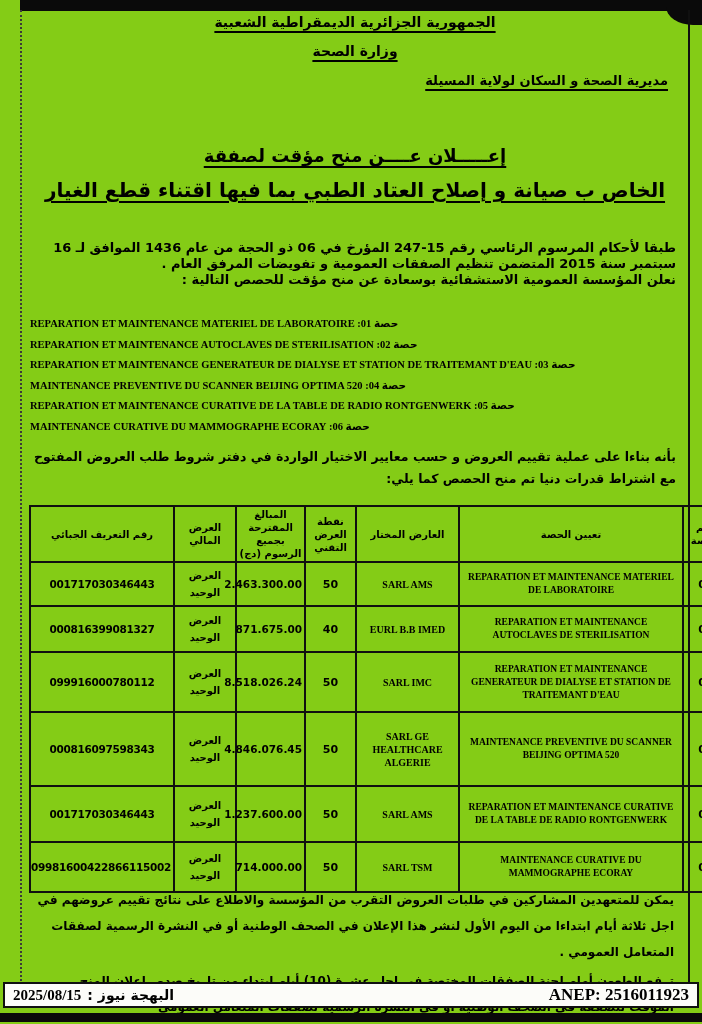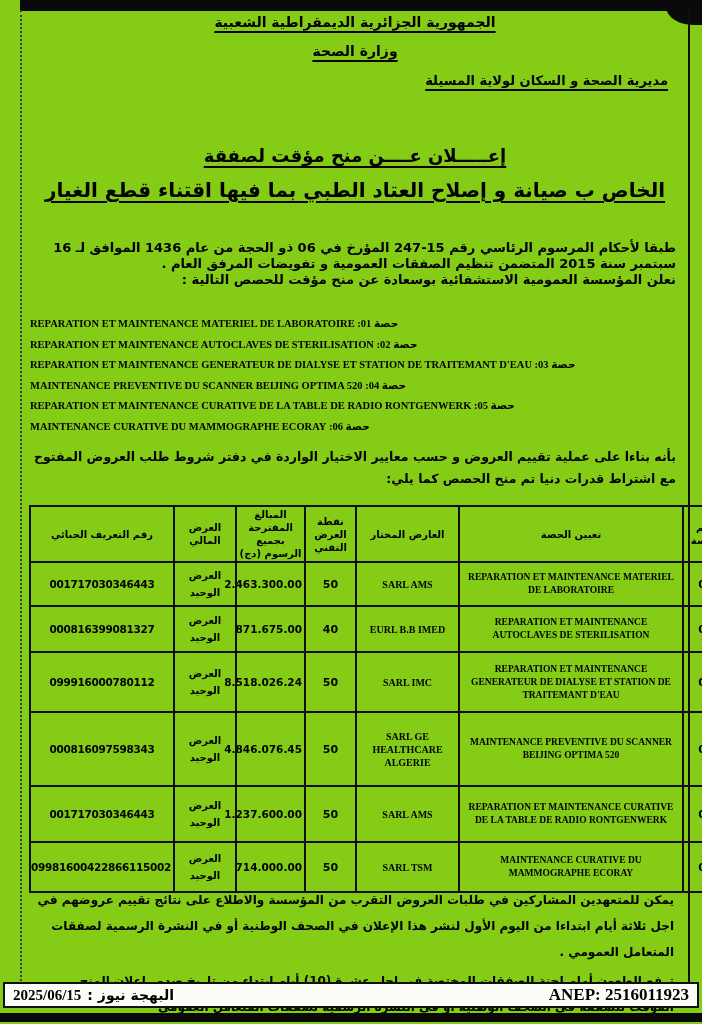--- a/index.html
+++ b/index.html
@@ -175,20 +175,20 @@
   </table>
 
   <div class="notes">
     <p>يمكن للمتعهدين المشاركين في طلبات العروض التقرب من المؤسسة والاطلاع على نتائج تقييم عروضهم في اجل ثلاثة أيام ابتداءا من اليوم الأول لنشر هذا الإعلان في الصحف الوطنية أو في النشرة الرسمية لصفقات المتعامل العمومي .</p>
     <p>ترفع الطعون أمام لجنة الصفقات المختصة في اجل عشرة (10) أيام ابتداء من تاريخ صدور اعلان المنح المؤقت للصفقة في الصحف الوطنية أو في النشرة الرسمية لصفقات المتعامل العمومي</p>
   </div>
 
   <div class="bottom-strip">
     <div class="journal-block">
       <span>البهجة نيوز :</span>
-      <span class="journal-date">2025/06/15</span>
+      <span class="journal-date">2025/08/15</span>
     </div>
     <div class="anep">ANEP: 2516011923</div>
   </div>
 
   <div class="bottom-bar"></div>
 
 </div>
 
 </body></html>

